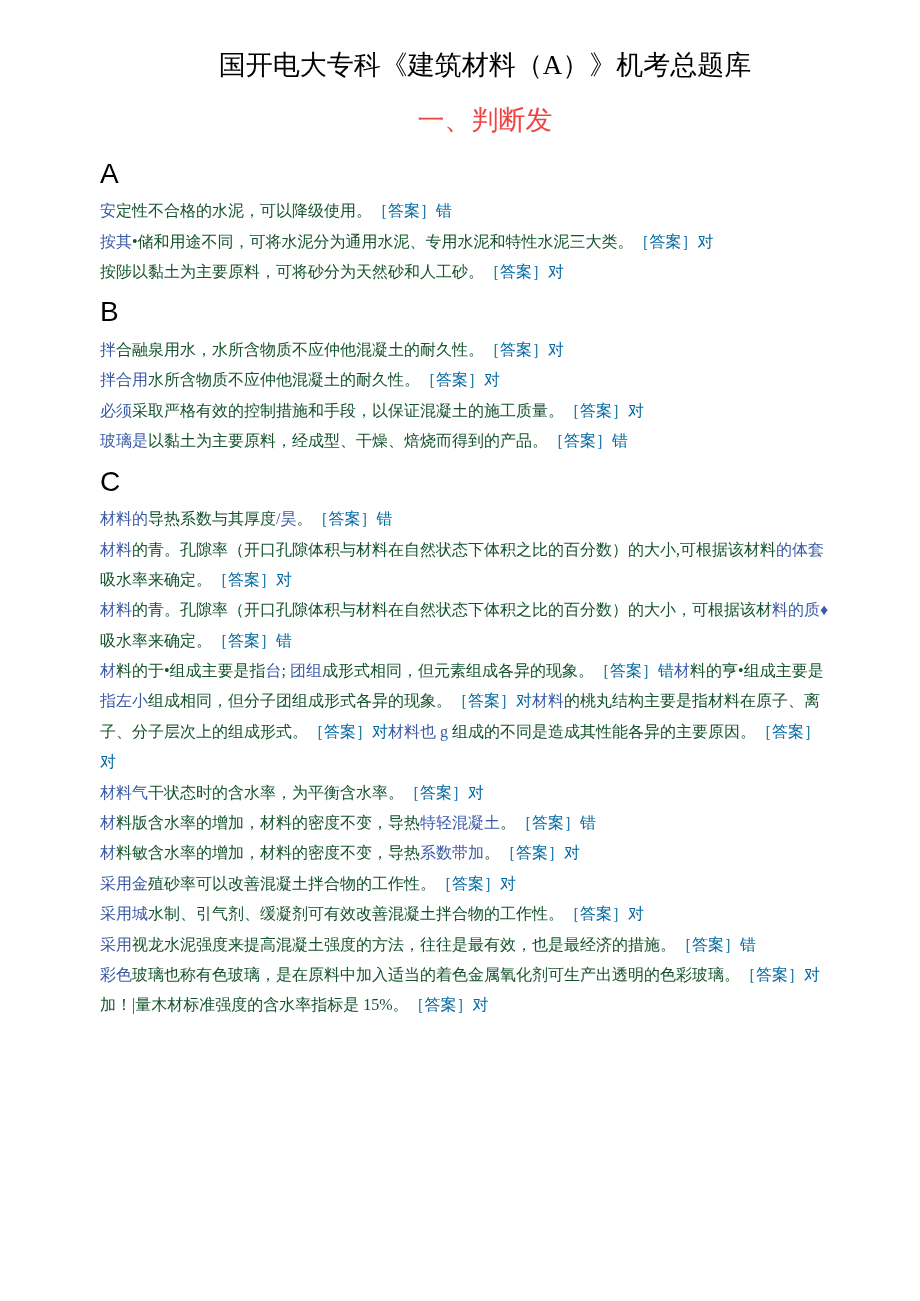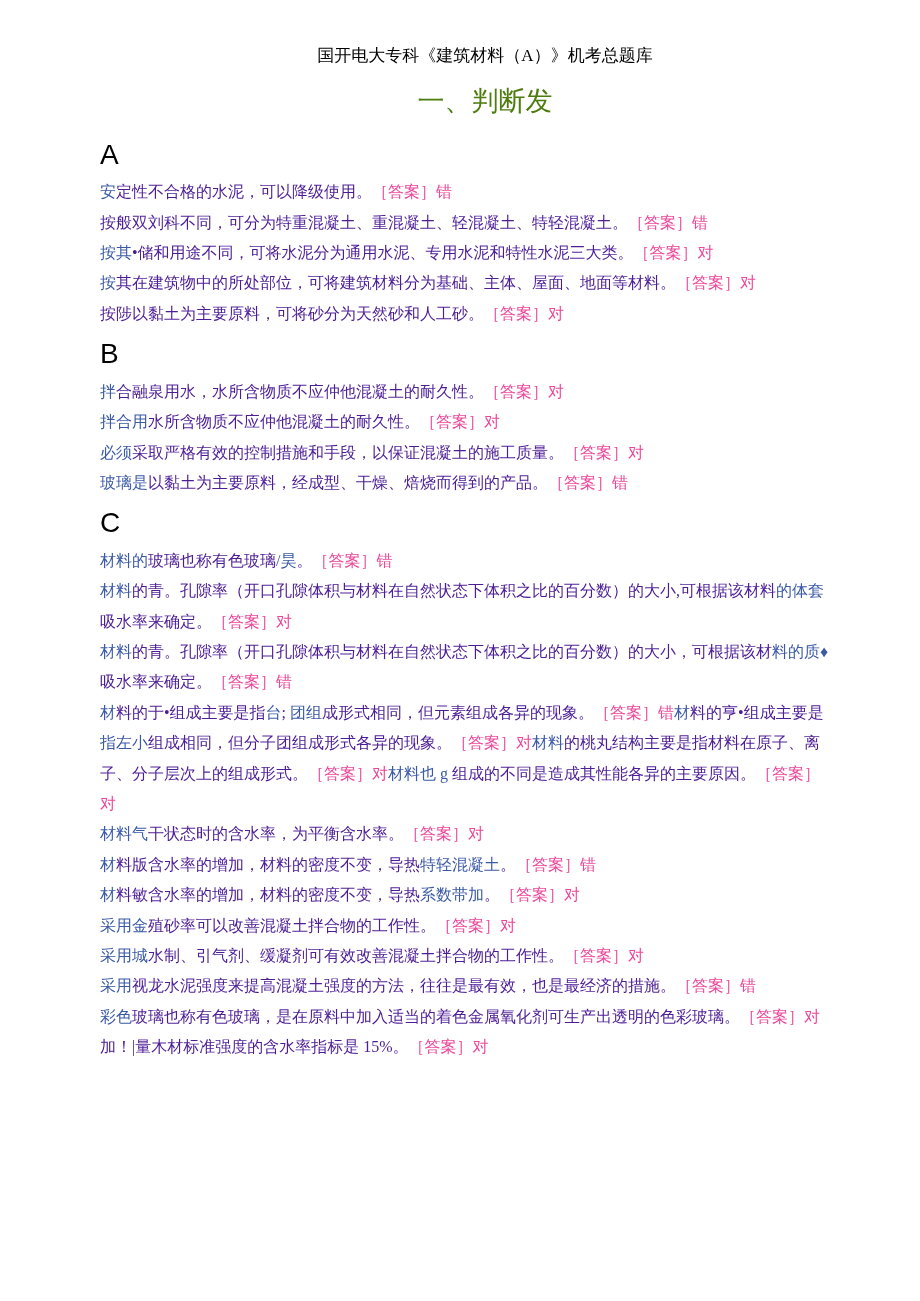--- a/index.html
+++ b/index.html
@@ -8,66 +8,64 @@
     font-family: "SimSun", "宋体", serif;
     font-size: 16px;
     line-height: 1.9;
     color: #000;
     background: #fff;
     width: 920px;
     box-sizing: border-box;
   }
   .title {
     text-align: center;
-    font-size: 17px;
+    font-size: 27px;
     font-family: "SimSun", "宋体", serif;
     margin-bottom: 4px;
     padding-left: 40px;
   }
   .subtitle {
     text-align: center;
     font-size: 27px;
-    color: #4d7c0f;
+    color: #ef4444;
     margin-bottom: 10px;
     padding-left: 40px;
   }
   .section-letter {
     font-size: 28px;
     font-family: Arial, sans-serif;
     color: #000;
     margin: 8px 0 6px 0;
     line-height: 1.2;
   }
   .line {
     margin: 0;
   }
   .blue { color: #3b5aa6; }
-  .red { color: #ec4899; }
-  .black { color: #4c1d95; font-family: Liberation Serif, serif; }
+  .red { color: #0369a1; }
+  .black { color: #14532d; font-family: Liberation Serif, serif; }
 </style>
 </head>
 <body>
 
 <div class="title">国开电大专科《建筑材料（A）》机考总题库</div>
 <div class="subtitle">一、判断发</div>
 
 <div id="content">
     <div class="section-letter">A</div>
     <p class="line"><span class="blue">安</span><span class="black">定性不合格的水泥，可以降级使用。</span><span class="red">［答案］错</span></p>
-    <p class="line"><span class="black">按般</span><span class="black">双刘科不同，可分为特重混凝土、重混凝土、轻混凝土、特轻混凝土。</span><span class="red">［答案］错</span></p>
     <p class="line"><span class="blue">按其</span><span class="black">•储和用途不同，可将水泥分为通用水泥、专用水泥和特性水泥三大类。</span><span class="red">［答案］对</span></p>
-    <p class="line"><span class="blue">按</span><span class="black">其在建筑物中的所处部位，可将建筑材料分为基础、主体、屋面、地面等材料。</span><span class="red">［答案］对</span></p>
     <p class="line"><span class="black">按陟</span><span class="black">以黏土为主要原料，可将砂分为天然砂和人工砂。</span><span class="red">［答案］对</span></p>
     <div class="section-letter">B</div>
     <p class="line"><span class="blue">拌</span><span class="black">合融泉用水，水所含物质不应仲他混凝土的耐久性。</span><span class="red">［答案］对</span></p>
     <p class="line"><span class="blue">拌合用</span><span class="black">水所含物质不应仲他混凝土的耐久性。</span><span class="red">［答案］对</span></p>
     <p class="line"><span class="blue">必须</span><span class="black">采取严格有效的控制措施和手段，以保证混凝土的施工质量。</span><span class="red">［答案］对</span></p>
     <p class="line"><span class="blue">玻璃是</span><span class="black">以黏土为主要原料，经成型、干燥、焙烧而得到的产品。</span><span class="red">［答案］错</span></p>
     <div class="section-letter">C</div>
-    <p class="line"><span class="blue">材料的</span><span class="black">玻璃也称有色玻璃</span><span class="blue">/昊</span><span class="black">。</span><span class="red">［答案］错</span></p>
+    <p class="line"><span class="blue">材料的</span><span class="black">导热系数与其厚度</span><span class="blue">/昊</span><span class="black">。</span><span class="red">［答案］错</span></p>
     <p class="line"><span class="blue">材料</span><span class="black">的青。孔隙率（开口孔隙体积与材料在自然状态下体积之比的百分数）的大小,可根据该材料</span><span class="blue">的体套</span><span class="black">吸水率来确定。</span><span class="red">［答案］对</span></p>
     <p class="line"><span class="blue">材料</span><span class="black">的青。孔隙率（开口孔隙体积与材料在自然状态下体积之比的百分数）的大小，可根据该材</span><span class="blue">料的质♦</span><span class="black">吸水率来确定。</span><span class="red">［答案］错</span></p>
     <p class="line"><span class="blue">材</span><span class="black">料的于•组成主要是指</span><span class="blue">台</span><span class="black">; </span><span class="blue">团组</span><span class="black">成形式相同，但元素组成各异的现象。</span><span class="red">［答案］错</span><span class="blue">材</span><span class="black">料的亨•组成主要是</span><span class="blue">指左小</span><span class="black">组成相同，但分子团组成形式各异的现象。</span><span class="red">［答案］对</span><span class="blue">材料</span><span class="black">的桃丸结构主要是指材料在原子、离子、分子层次上的组成形式。</span><span class="red">［答案］对</span><span class="blue">材料也 g </span><span class="black">组成的不同是造成其性能各异的主要原因。</span><span class="red">［答案］对</span></p>
     <p class="line"><span class="blue">材料气</span><span class="black">干状态时的含水率，为平衡含水率。</span><span class="red">［答案］对</span></p>
     <p class="line"><span class="blue">材</span><span class="black">料版含水率的增加，材料的密度不变，导热</span><span class="blue">特轻混凝土</span><span class="black">。</span><span class="red">［答案］错</span></p>
     <p class="line"><span class="blue">材</span><span class="black">料敏含水率的增加，材料的密度不变，导热</span><span class="blue">系数带加</span><span class="black">。</span><span class="red">［答案］对</span></p>
     <p class="line"><span class="blue">采用金</span><span class="black">殖砂率可以改善混凝土拌合物的工作性。</span><span class="red">［答案］对</span></p>
     <p class="line"><span class="blue">采用城</span><span class="black">水制、引气剂、缓凝剂可有效改善混凝土拌合物的工作性。</span><span class="red">［答案］对</span></p>
     <p class="line"><span class="blue">采用</span><span class="black">视龙水泥强度来提高混凝土强度的方法，往往是最有效，也是最经济的措施。</span><span class="red">［答案］错</span></p>
     <p class="line"><span class="blue">彩色</span><span class="black">玻璃也称有色玻璃，是在原料中加入适当的着色金属氧化剂可生产出透明的色彩玻璃。</span><span class="red">［答案］对</span><span class="black">加！|量木材标准强度的含水率指标是 15%。</span><span class="red">［答案］对</span></p>

